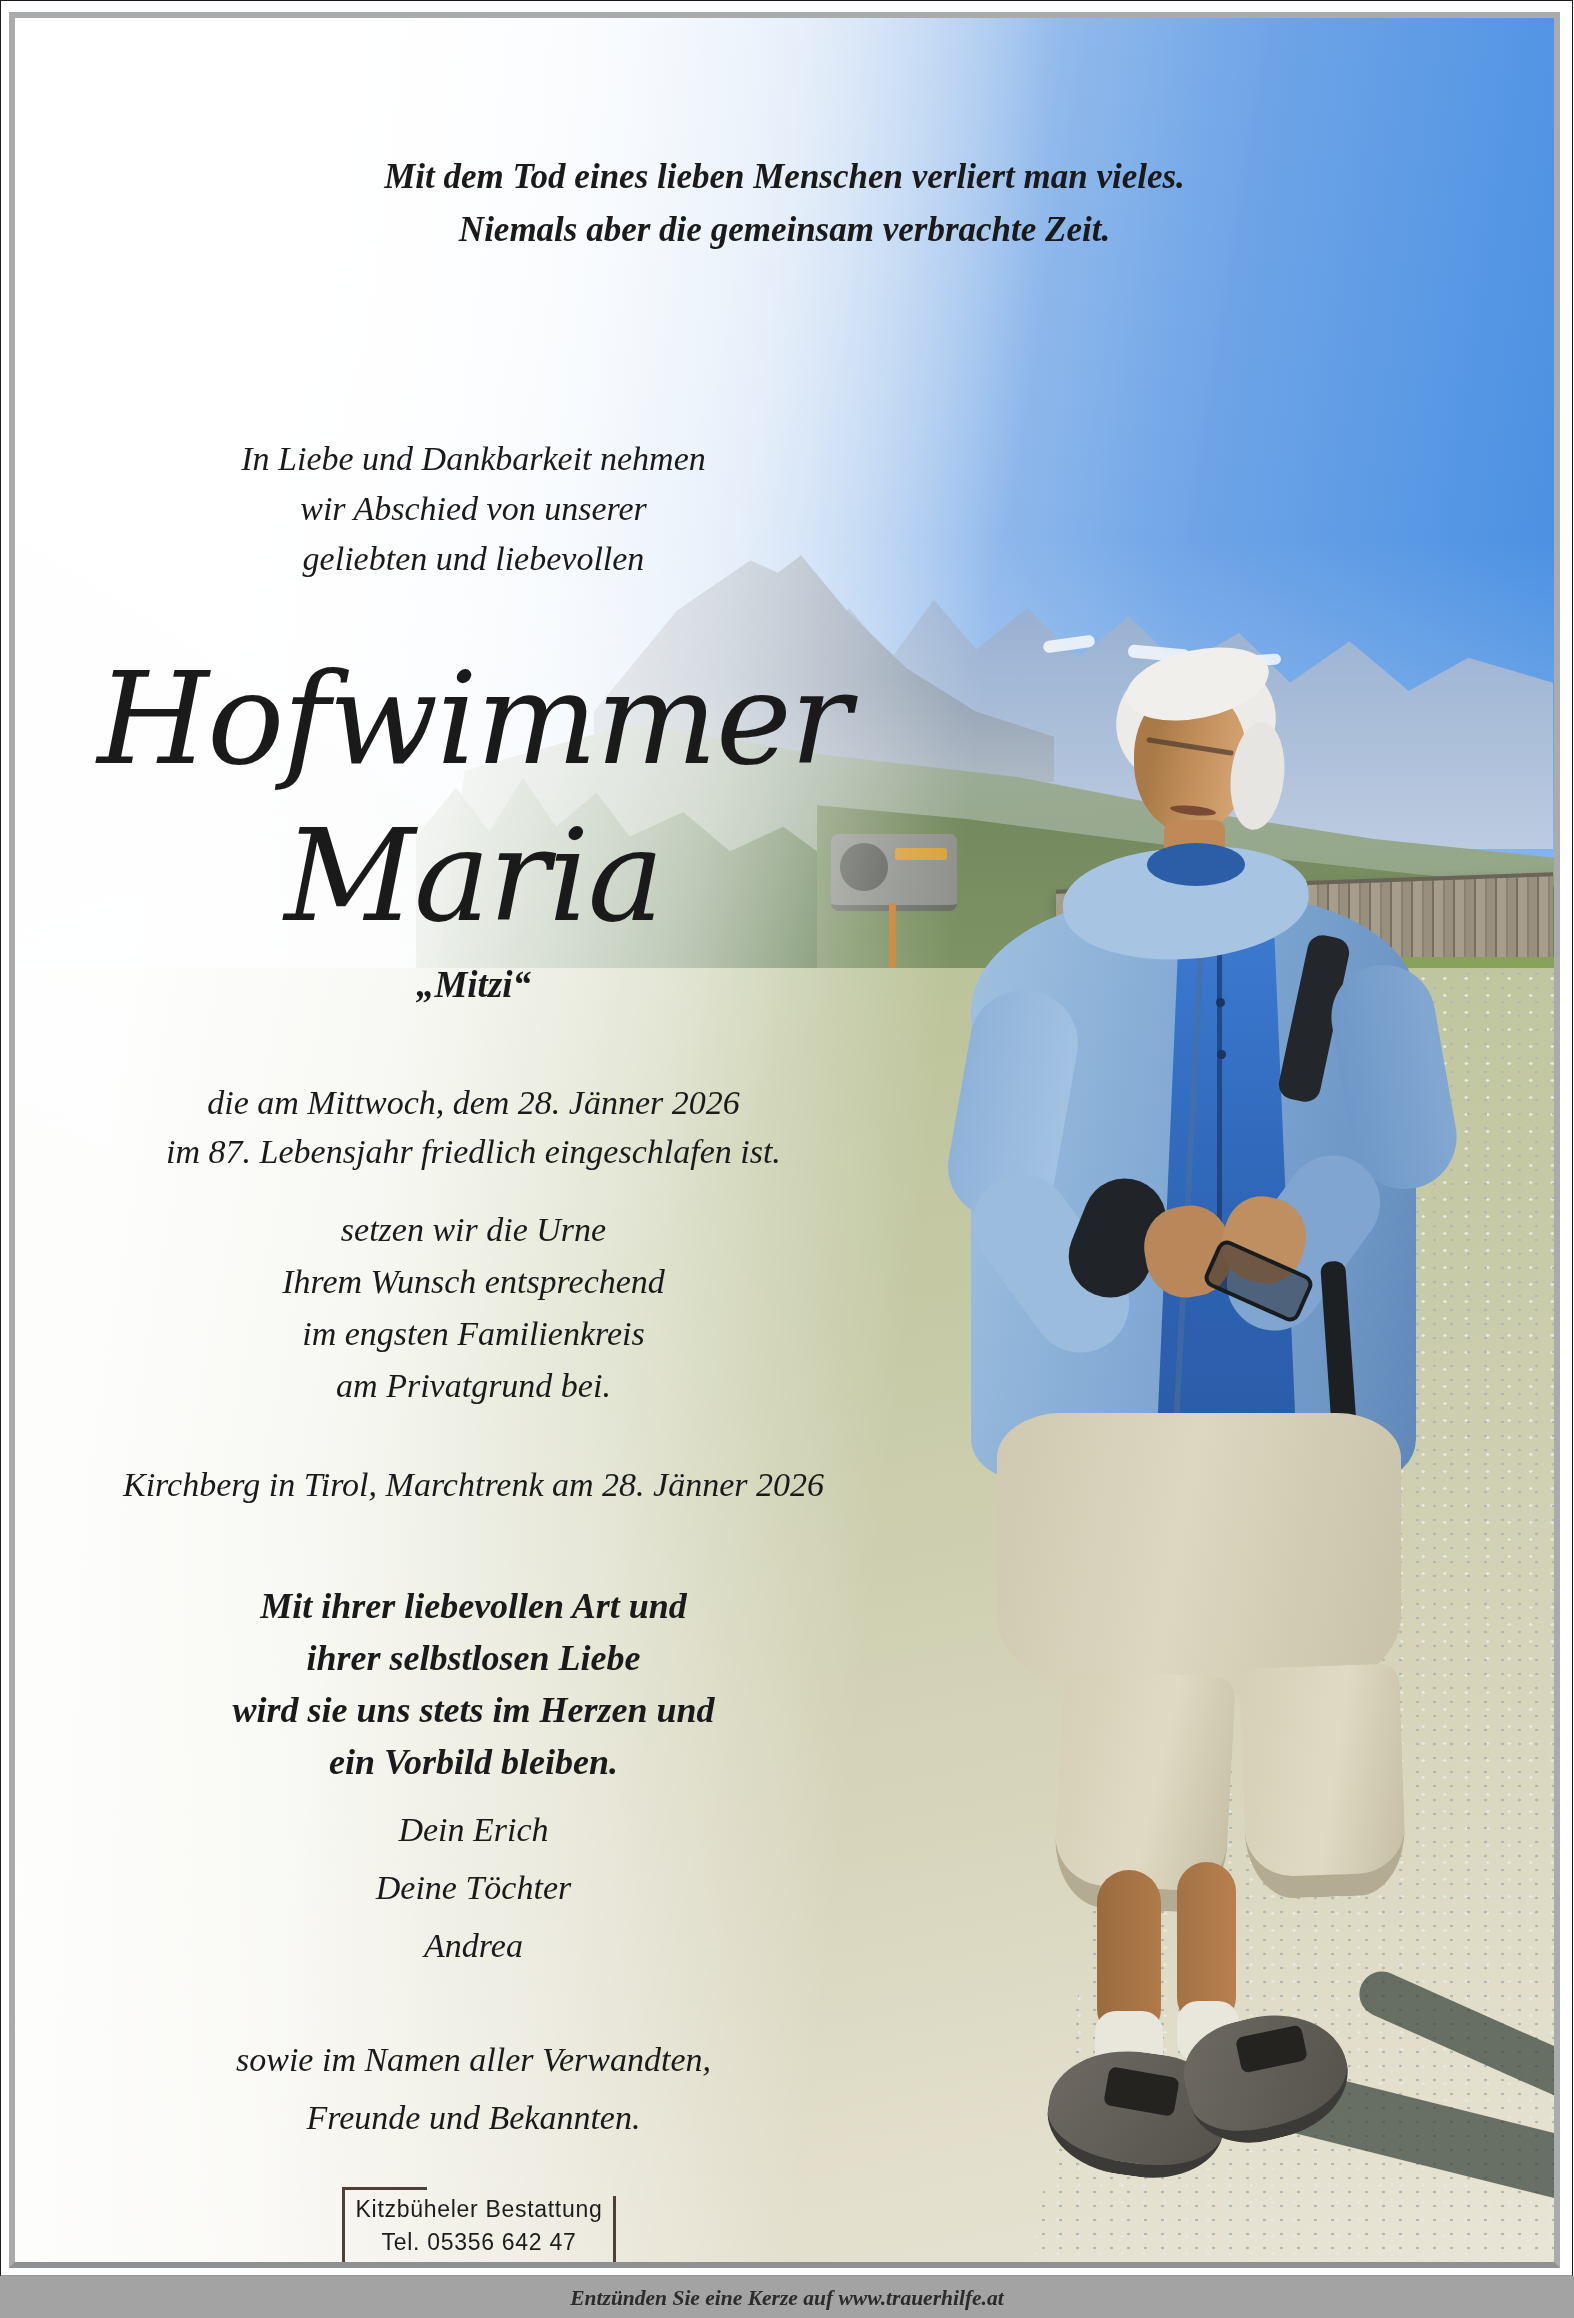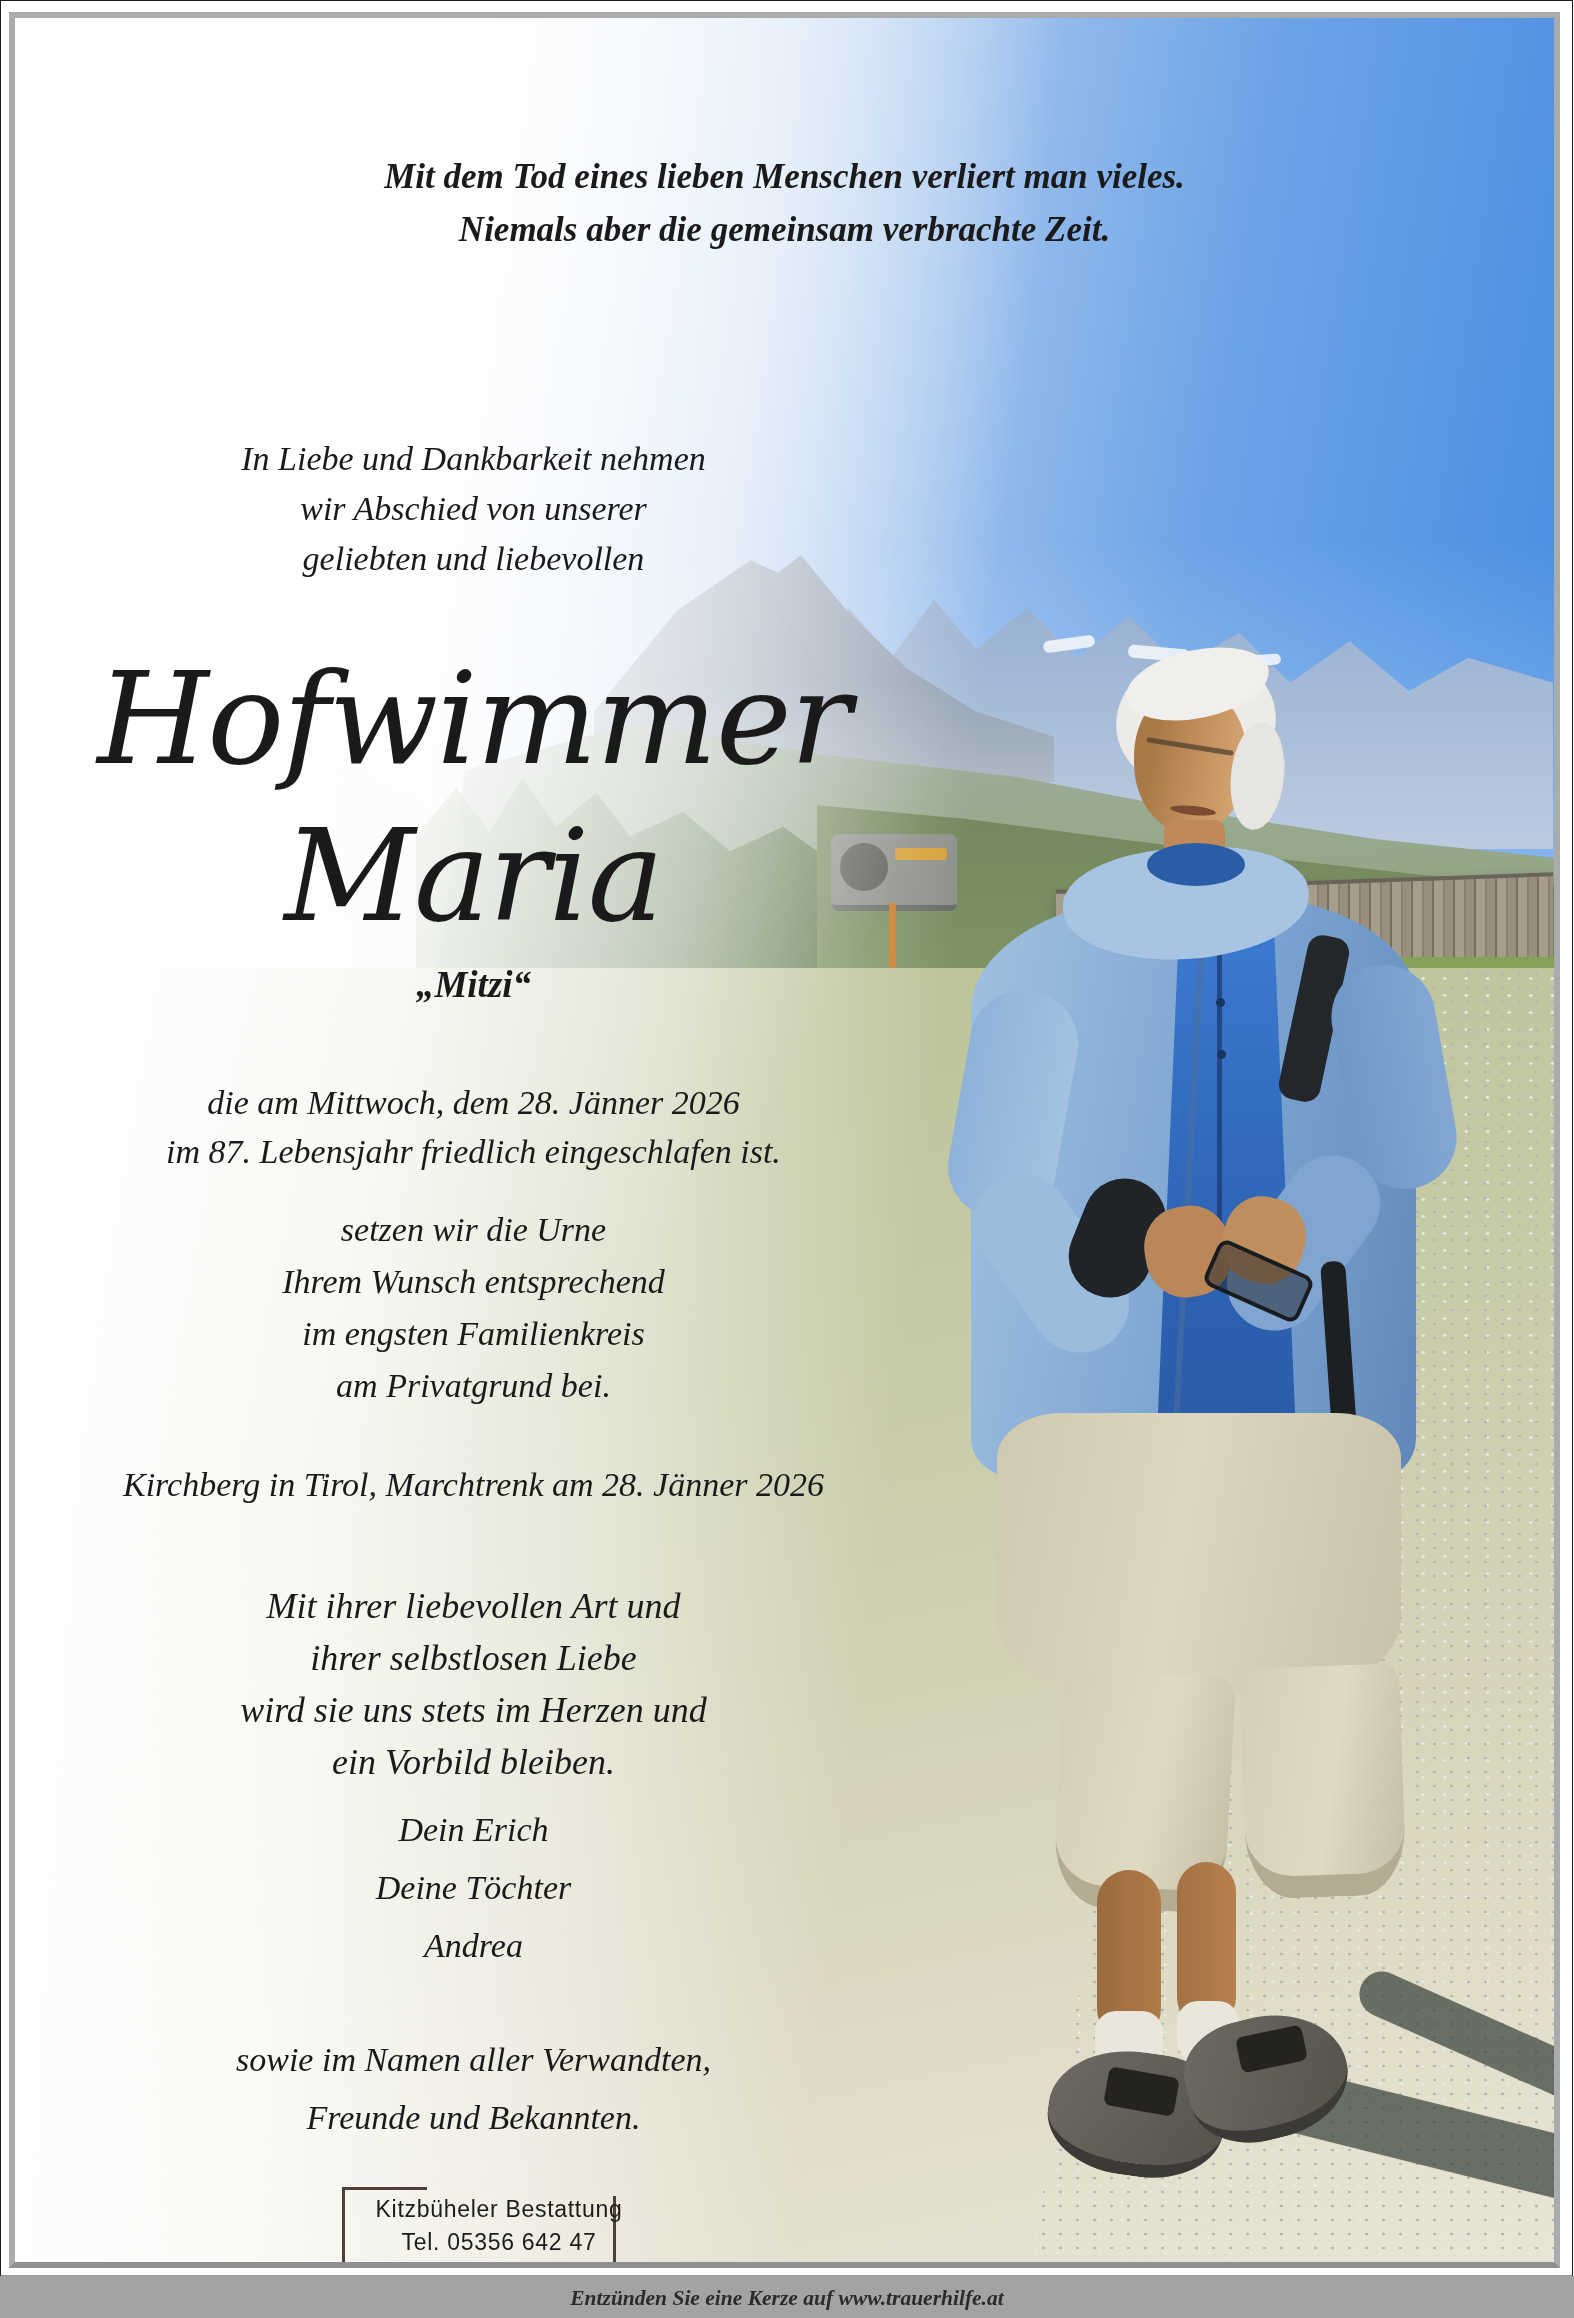--- a/index.html
+++ b/index.html
@@ -105,30 +105,30 @@
   
   .txt{color:#1a1a1a;font-style:italic;text-align:center;}
   .quote{left:0;top:132px;width:1539px;font-weight:bold;font-size:35px;line-height:53px;}
   .col{left:28px;width:861px;}
   .intro{top:416px;font-size:34px;line-height:50px;}
   .name{top:622px;font-family:"DejaVu Serif",serif;font-size:128px;line-height:157px;font-weight:normal;letter-spacing:-1.5px;}
   .nickname{top:944px;font-size:37px;font-weight:bold;line-height:45px;}
   .passing{top:1060px;font-size:34px;line-height:49px;}
   .urn{top:1186px;font-size:34px;line-height:52px;}
   .placedate{top:1446px;font-size:34px;line-height:42px;}
-  .tribute{top:1562px;font-size:36px;line-height:52px;font-weight:normal;}
+  .tribute{top:1562px;font-size:36px;line-height:52px;font-weight:bold;}
   .mourners{top:1783px;font-size:34px;line-height:58px;}
   .closing{top:2013px;font-size:34px;line-height:58px;}
 
   
   .fh-box{left:327px;top:2169px;width:238px;height:77px;padding:4.5px 18px;}
   .fh-bracket-tl{left:0;top:0;width:30%;height:86%;border-left:3px solid #4e4036;border-top:3px solid #4e4036;}
   .fh-bracket-br{right:0;bottom:0;width:30%;height:86%;border-right:3px solid #4e4036;border-bottom:3px solid #4e4036;}
   .fh-text{left:0;top:6px;width:100%;text-align:center;font-family:"Liberation Sans",sans-serif;
-           font-size:23px;line-height:33px;color:#1c1c1c;letter-spacing:0.7px;padding-left:20px;}
+           font-size:23px;line-height:33px;color:#1c1c1c;letter-spacing:0.7px;}
 
   .footer-strip{left:0;top:2276px;width:1574px;height:42px;background:#a3a3a3;}
   .footer-text{left:0;top:10.4px;width:1574px;text-align:center;font-style:italic;font-weight:bold;
            font-size:21.5px;color:#2b2b2b;font-family:"Liberation Serif",serif;}
 </style>
 </head>
 <body>
 
 <div id="page">
   <div id="outer-border" class="abs"></div>

